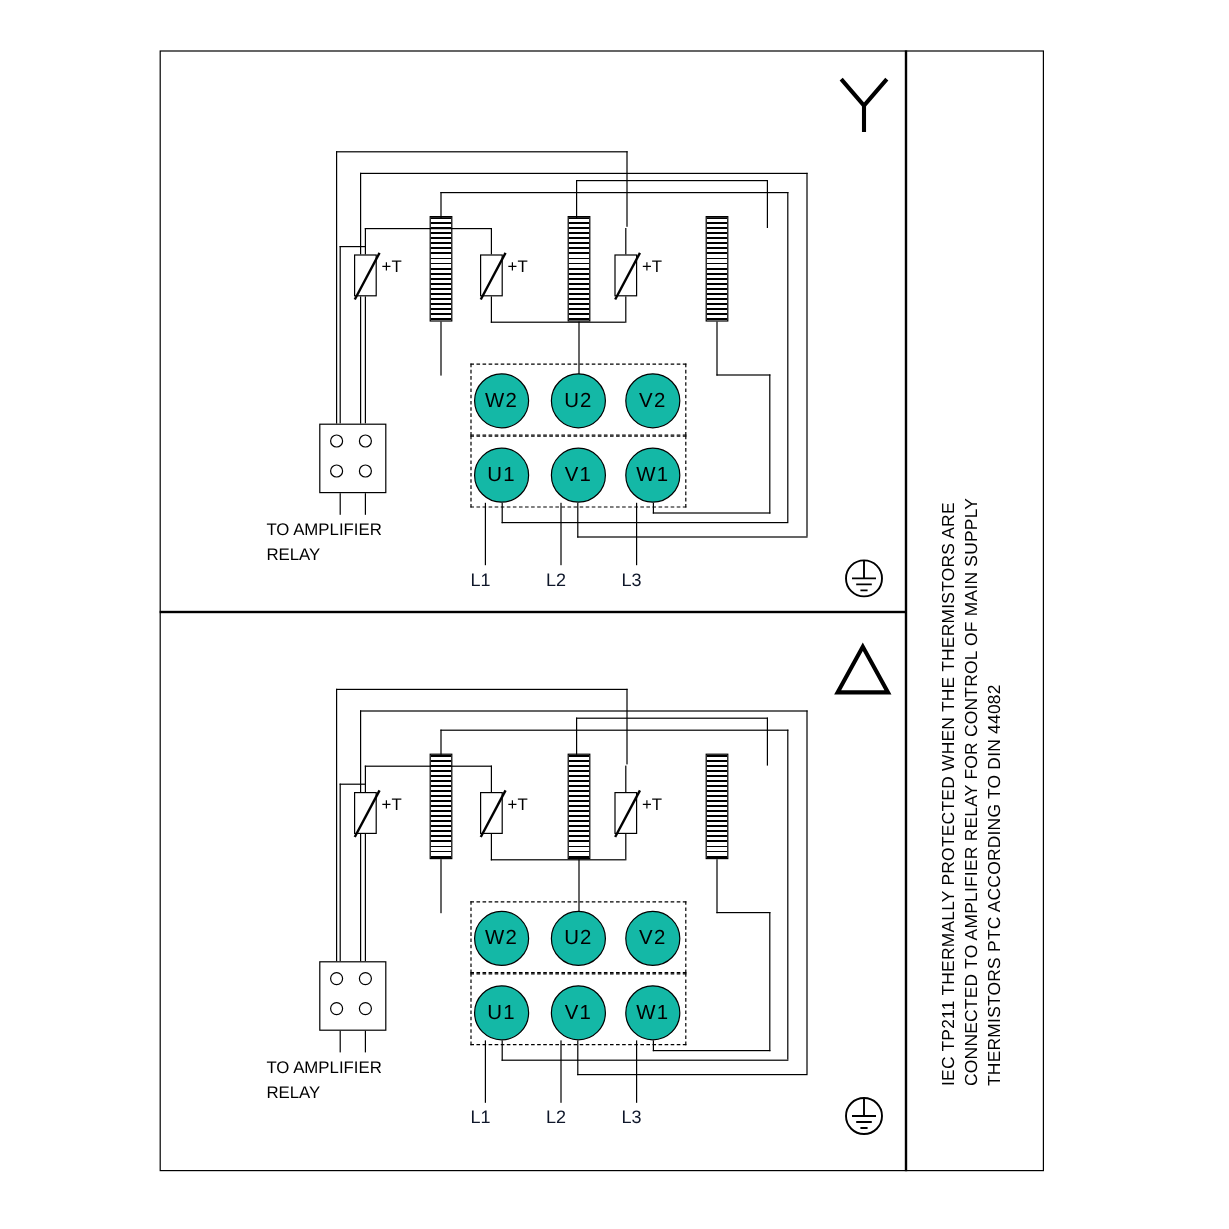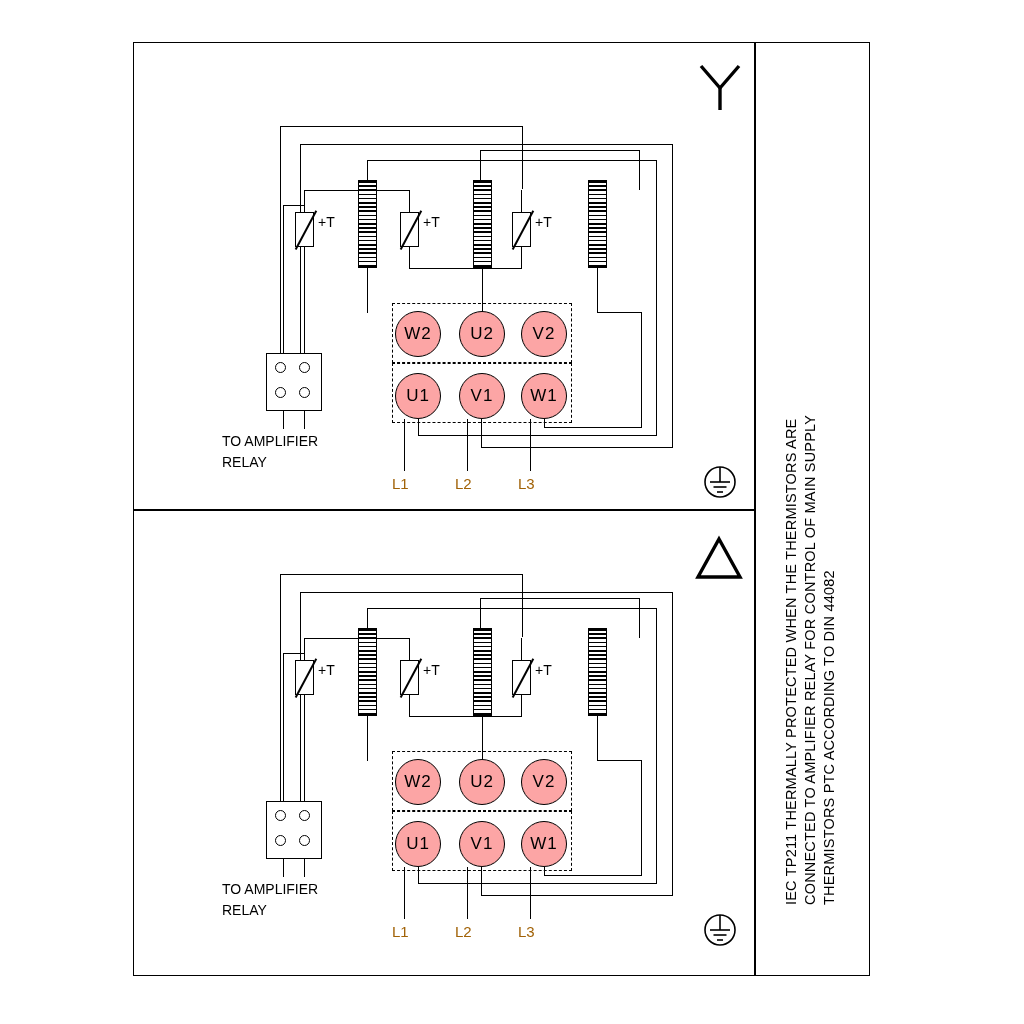--- a/index.html
+++ b/index.html
@@ -36,21 +36,21 @@
   .terminal-circle {
     position: absolute;
     border: 1.6px solid #000;
     border-radius: 50%;
     box-sizing: border-box;
     display: flex;
     align-items: center;
     justify-content: center;
     font-size: 17px;
     letter-spacing: 1px;
-    background: #fca5a5;
+    background: #14b8a6;
     color: #000;
   }
   .dashbox {
     position: absolute;
     border: 1.3px dashed #000;
     box-sizing: border-box;
   }
   .coil {
     position: absolute;
     border: 1.4px solid #000;
@@ -85,21 +85,21 @@
   }
   .label {
     position: absolute;
     font-size: 14px;
     color: #000;
     white-space: nowrap;
   }
   .phase-label {
     position: absolute;
     font-size: 15px;
-    color: #a16207;
+    color: #0f172a;
   }
   .connector {
     position: absolute;
     border: 1.6px solid #000;
     box-sizing: border-box;
     background: #fff;
   }
   .connector .pin {
     position: absolute;
     width: 11px;

